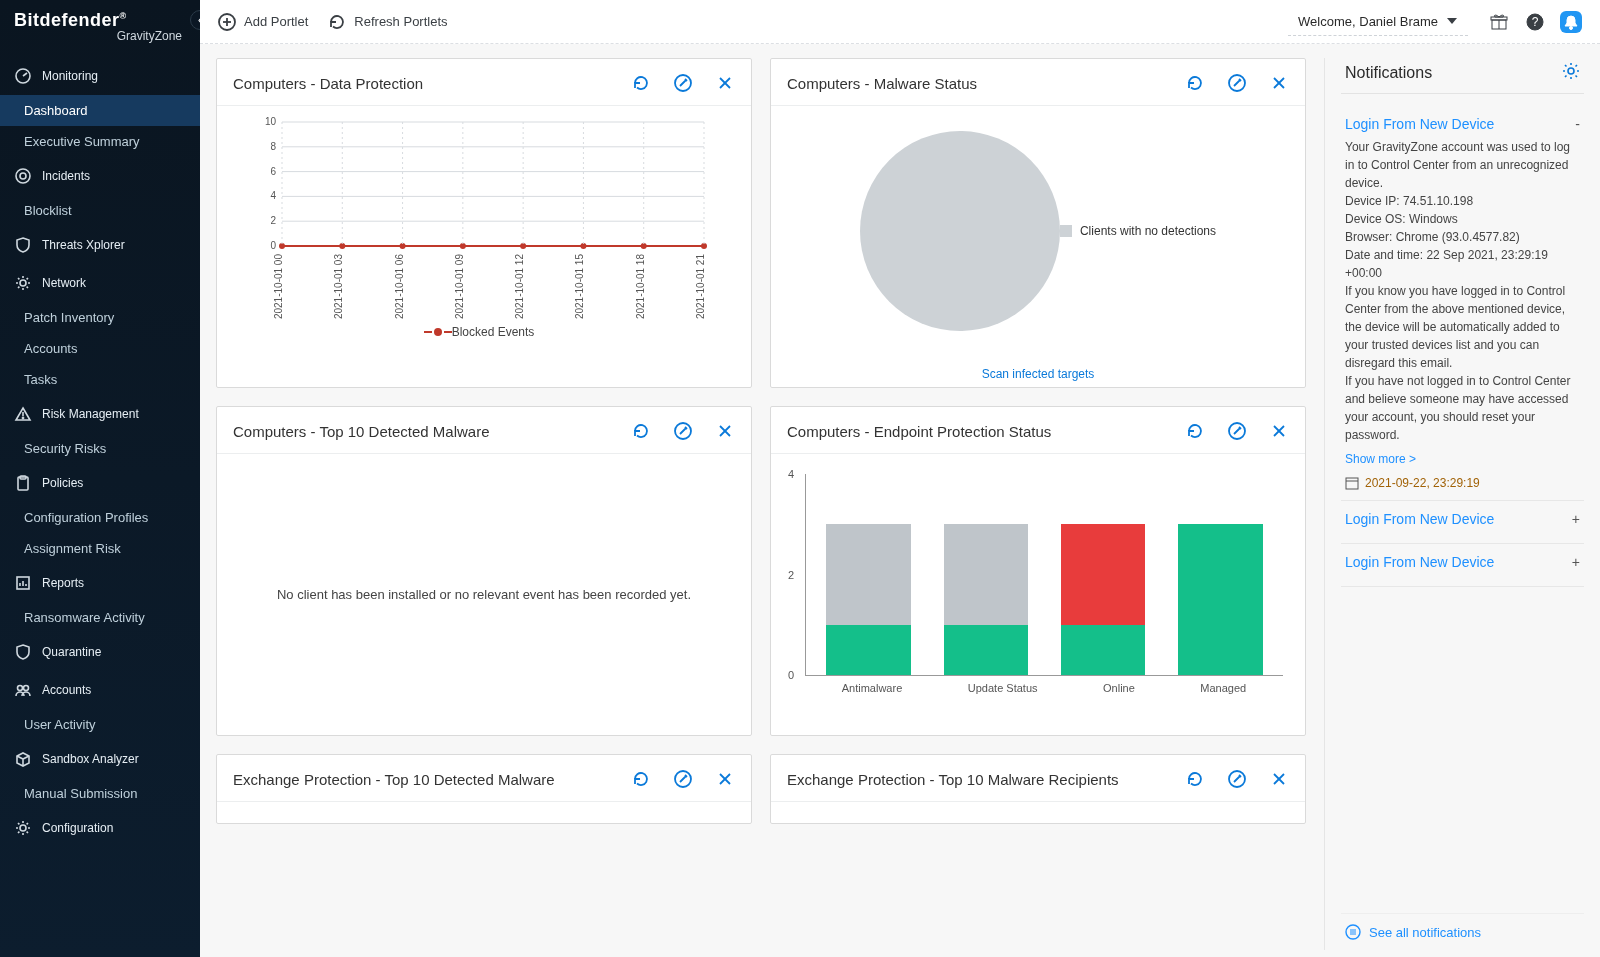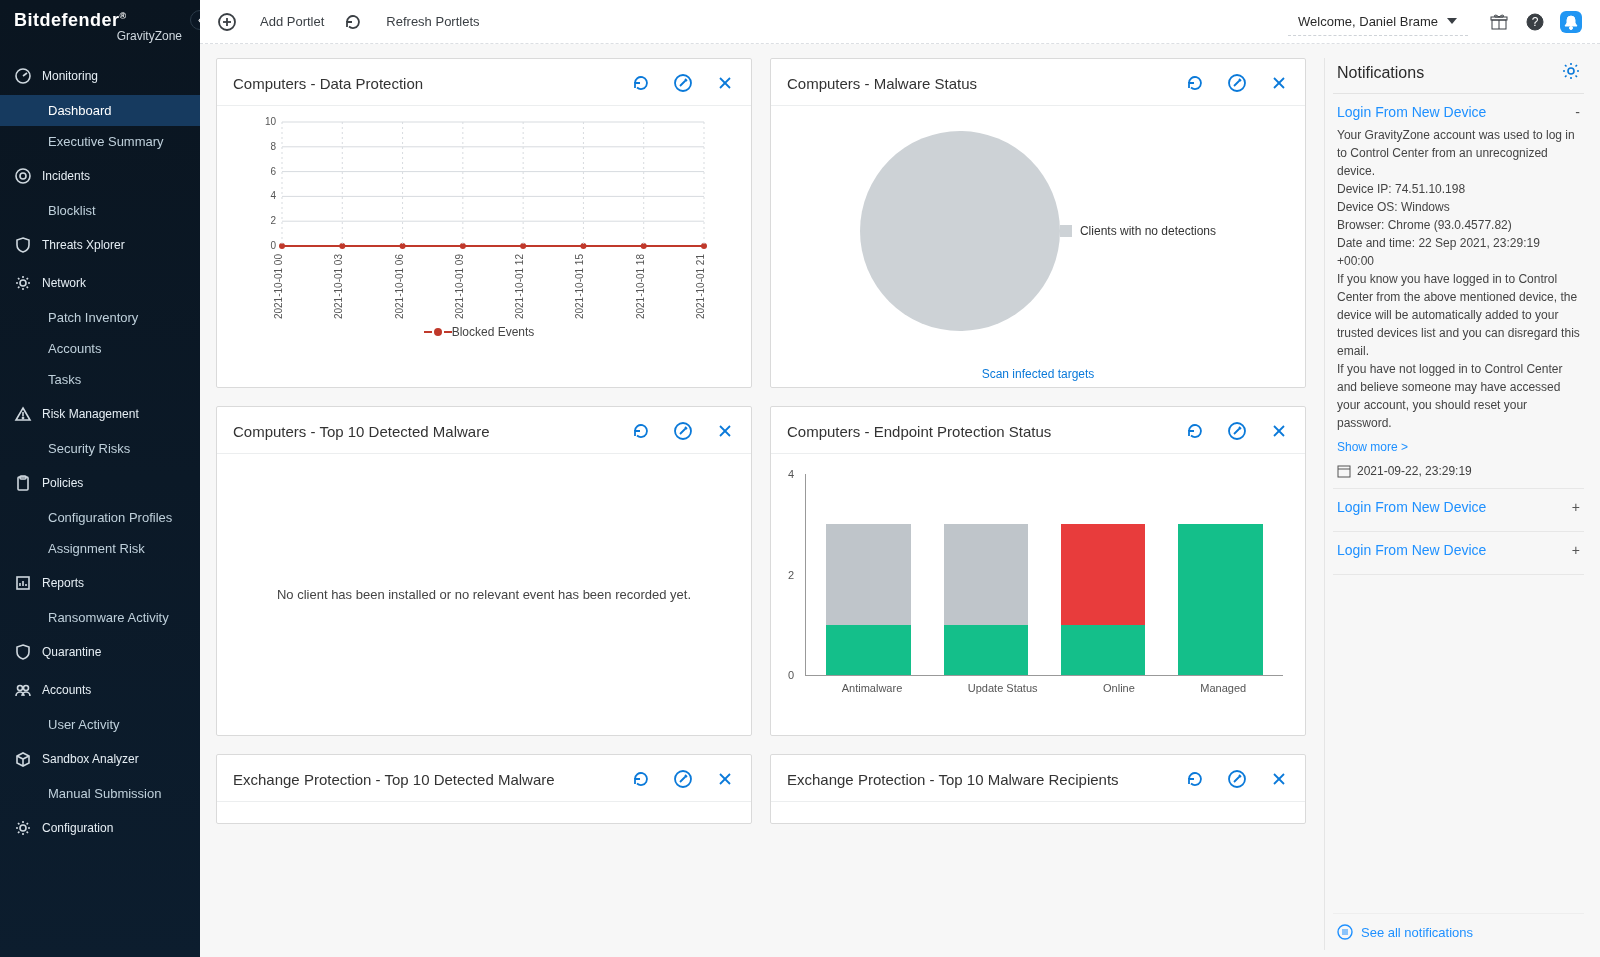--- a/index.html
+++ b/index.html
@@ -51,32 +51,32 @@
     position:absolute; right:-10px; top:10px; width:20px; height:20px; border-radius:50%;
     background:#0b1724; color:#fff; display:flex; align-items:center; justify-content:center;
     border:1px solid #2a3a48; font-size:12px;
   }
   nav.nav { flex:1; overflow-y:auto; padding-top:6px; }
   .nav-item {
     display:flex; align-items:center; gap:10px;
     padding:10px 14px; color:var(--sidebar-text); cursor:pointer; font-size:12px;
   }
   .nav-sub {
-    padding:8px 14px 8px 48px; color: var(--sidebar-muted); font-size:13px; cursor:pointer;
+    padding:8px 14px 8px 24px; color: var(--sidebar-muted); font-size:13px; cursor:pointer;
   }
   .nav-sub.active { background: var(--sidebar-active); color:#fff; }
   .nav-icon { width:18px; height:18px; display:inline-flex; align-items:center; justify-content:center; color:#cfd8df; }
   .nav-icon svg { width:16px; height:16px; fill:none; stroke:currentColor; stroke-width:1.6; }
   
   header.topbar {
     grid-column: 2; grid-row:1;
     background:var(--header-bg); border-bottom:1px dashed #dcdfe3;
     display:flex; align-items:center; padding:0 18px; gap:20px;
   }
-  .tb-btn { display:flex; align-items:center; gap:24px; cursor:pointer; color:#3a3f44; }
+  .tb-btn { display:flex; align-items:center; gap:8px; cursor:pointer; color:#3a3f44; }
   .tb-btn svg { width:18px; height:18px; stroke:#3a3f44; fill:none; stroke-width:1.8; }
   .tb-spacer { flex:1; }
   .tb-user { display:flex; align-items:center; gap:8px; cursor:pointer; padding:6px 10px; border-bottom:1px dashed #cfd3d8;}
   .tb-icons { display:flex; gap:14px; align-items:center; }
   .tb-icons .ic { width:22px; height:22px; display:flex; align-items:center; justify-content:center; cursor:pointer; }
   .tb-icons .ic svg { width:18px; height:18px; stroke:#3a3f44; fill:#3a3f44; }
   .bell { background:var(--bell-bg); border-radius:6px; width:32px; height:32px; }
   .bell svg { stroke:#fff !important; fill:#fff !important; }
   
   main.content {
@@ -116,31 +116,32 @@
   .bar-chart { display:flex; flex-direction:column; height:230px; padding:10px 10px 0 22px; }
   .bar-plot { flex:1; display:flex; position:relative; border-left:1px solid #999; border-bottom:1px solid #999; }
   .bar-plot .ytick { position:absolute; left:-18px; font-size:11px; color:#555; transform:translateY(50%); }
   .bars { flex:1; display:flex; align-items:flex-end; justify-content:space-around; padding:0 4px; }
   .bar-col { width:18%; display:flex; flex-direction:column-reverse; height:100%; }
   .seg { width:100%; }
   .bar-xlabels { display:flex; justify-content:space-around; padding:6px 4px 0 4px; font-size:11px; color:#555;}
   
   .notif-panel {
     grid-column:3; grid-row: 1 / span 10;
-    display:flex; flex-direction:column; border-left:1px solid #e5e5e5; padding-left:8px;
+    display:flex; flex-direction:column; border-left:1px solid #e5e5e5; padding-left:16px;
     min-height: calc(957px - 44px - 28px);
+    gap: 12px;
   }
   .notif-head { display:flex; align-items:center; padding:4px 4px 10px 4px; border-bottom:1px solid #e3e3e3;}
   .notif-head h3 { margin:0; font-size:16px; font-weight:normal; flex:1;}
   .notif-cog { color:var(--accent); cursor:pointer; }
   .notif-item { border-bottom:1px solid #e7e7e7; padding:10px 4px; }
   .notif-title { color:var(--link); font-size:14px; margin-bottom:6px; display:flex; justify-content:space-between; align-items:center;}
   .notif-body { font-size:12px; color:#444; line-height:1.5; }
   .notif-more { color:var(--link); font-size:12px; margin-top:8px; display:inline-block; cursor:pointer;}
-  .notif-date { font-size:12px; color:#404040; margin-top:10px; display:flex; gap:6px; align-items:flex-end;}
+  .notif-date { font-size:12px; color:#a16207; margin-top:10px; display:flex; gap:6px; align-items:flex-end;}
   .notif-footer { margin-top:auto; padding:10px 4px; display:flex; gap:8px; align-items:center; color:var(--link); cursor:pointer; border-top:1px solid #eee;}
   
   svg { overflow:visible; }
   
   .axis-label { font-size:10px; fill:#555; }
   .grid-line { stroke:#d7dbdf; stroke-width:1;}
   .baseline { stroke:#888; stroke-width:1;}
   .series-line { stroke:#c0392b; stroke-width:2; fill:none;}
   .series-pt { fill:#c0392b; }
   .rot { text-anchor:end; }

